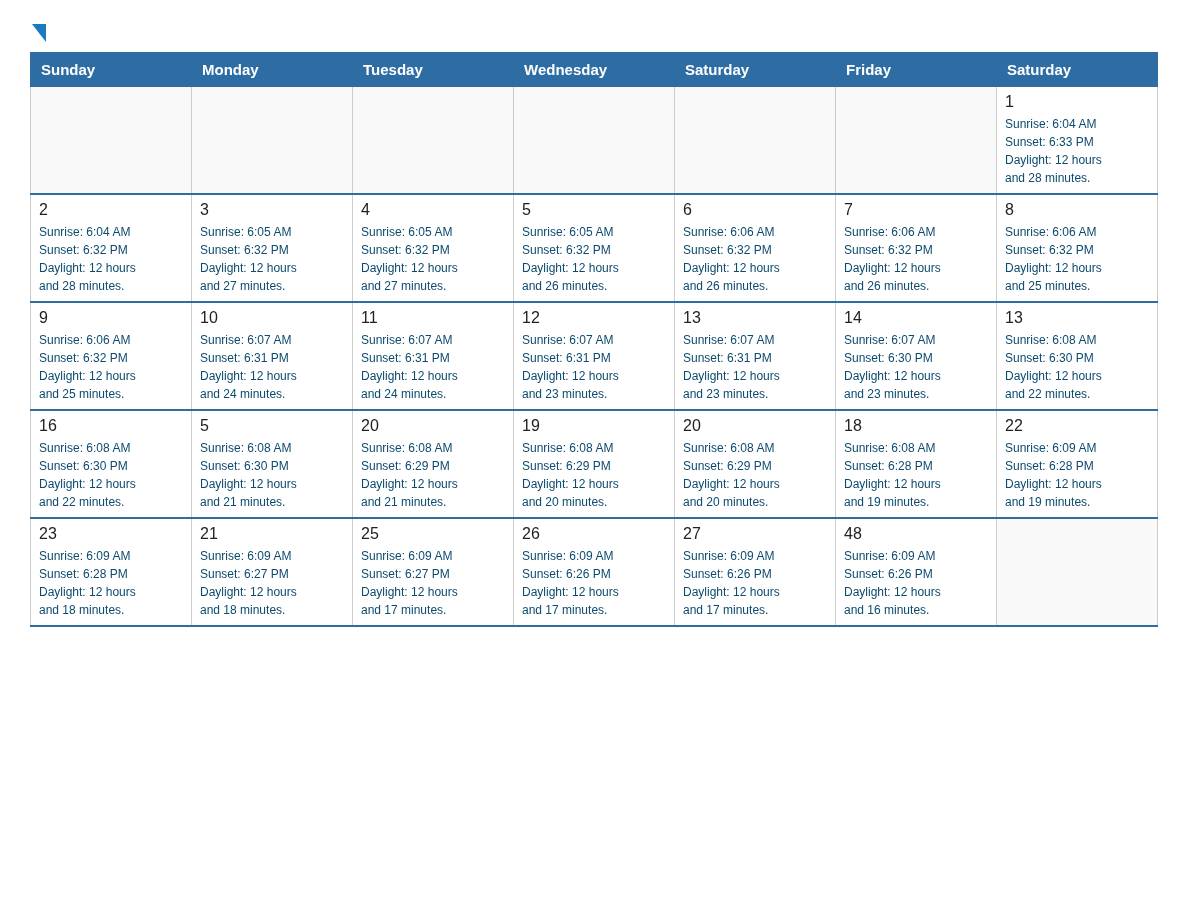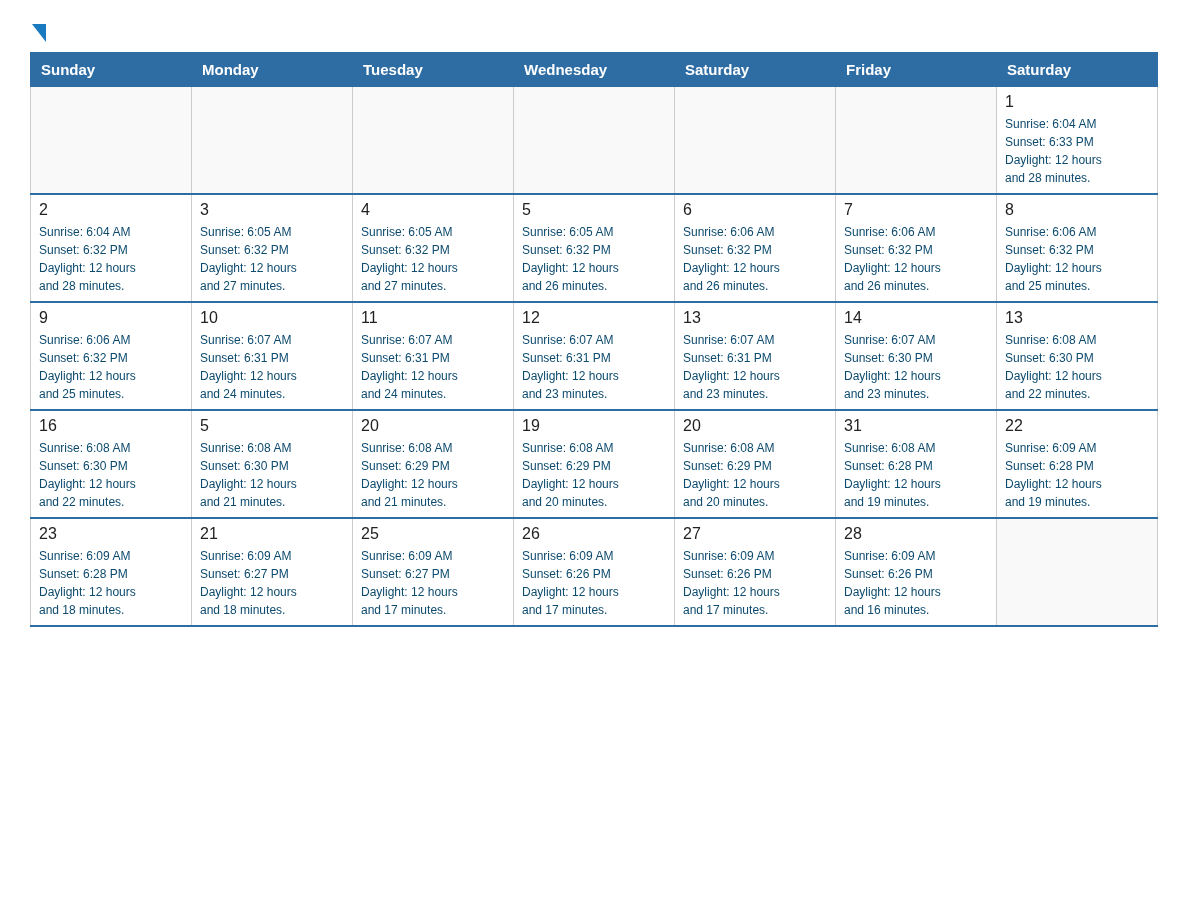--- a/index.html
+++ b/index.html
@@ -275,21 +275,21 @@
 and 20 minutes.</div>
         </td>
         <td>
           <span class="day-number">20</span>
           <div class="day-info" style="white-space: pre-line;">Sunrise: 6:08 AM
 Sunset: 6:29 PM
 Daylight: 12 hours
 and 20 minutes.</div>
         </td>
         <td>
-          <span class="day-number">31</span>
+          <span class="day-number">18</span>
           <div class="day-info" style="white-space: pre-line;">Sunrise: 6:08 AM
 Sunset: 6:28 PM
 Daylight: 12 hours
 and 19 minutes.</div>
         </td>
         <td>
           <span class="day-number">22</span>
           <div class="day-info" style="white-space: pre-line;">Sunrise: 6:09 AM
 Sunset: 6:28 PM
 Daylight: 12 hours
@@ -326,21 +326,21 @@
 and 17 minutes.</div>
         </td>
         <td>
           <span class="day-number">27</span>
           <div class="day-info" style="white-space: pre-line;">Sunrise: 6:09 AM
 Sunset: 6:26 PM
 Daylight: 12 hours
 and 17 minutes.</div>
         </td>
         <td>
-          <span class="day-number">28</span>
+          <span class="day-number">48</span>
           <div class="day-info" style="white-space: pre-line;">Sunrise: 6:09 AM
 Sunset: 6:26 PM
 Daylight: 12 hours
 and 16 minutes.</div>
         </td>
         <td class="empty-cell"></td>
       </tr>
     </tbody>
 </table>
 

